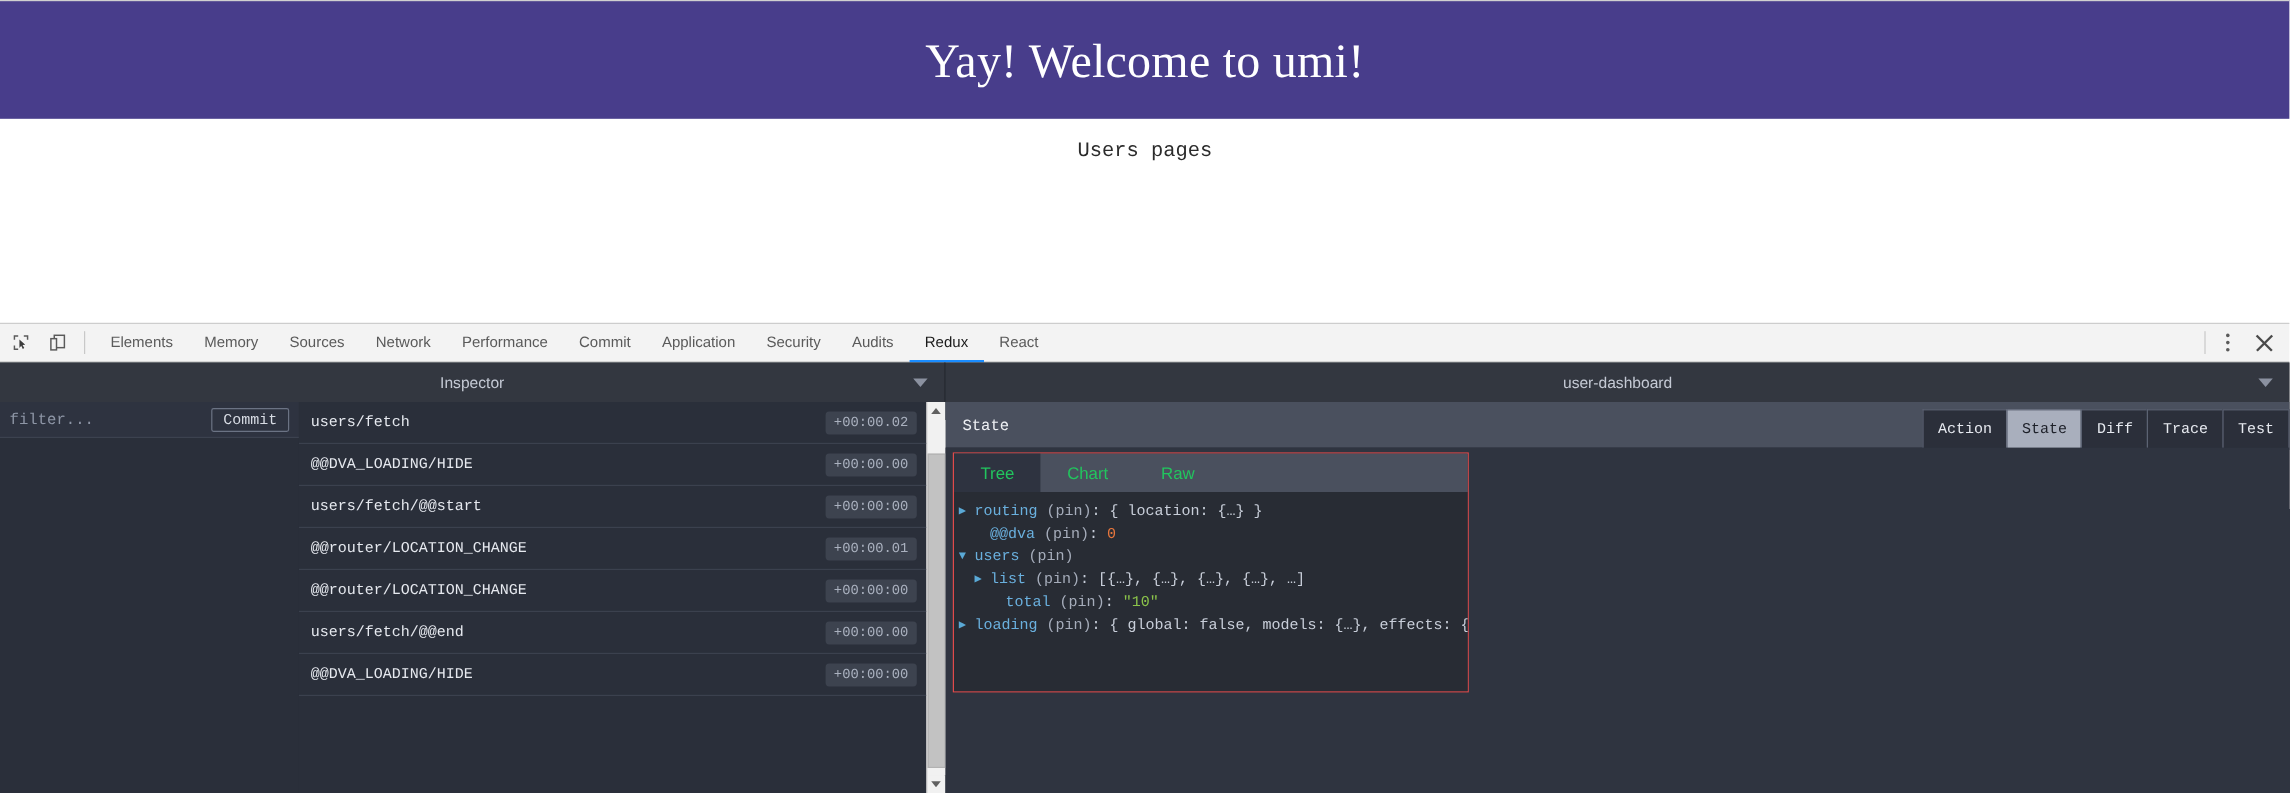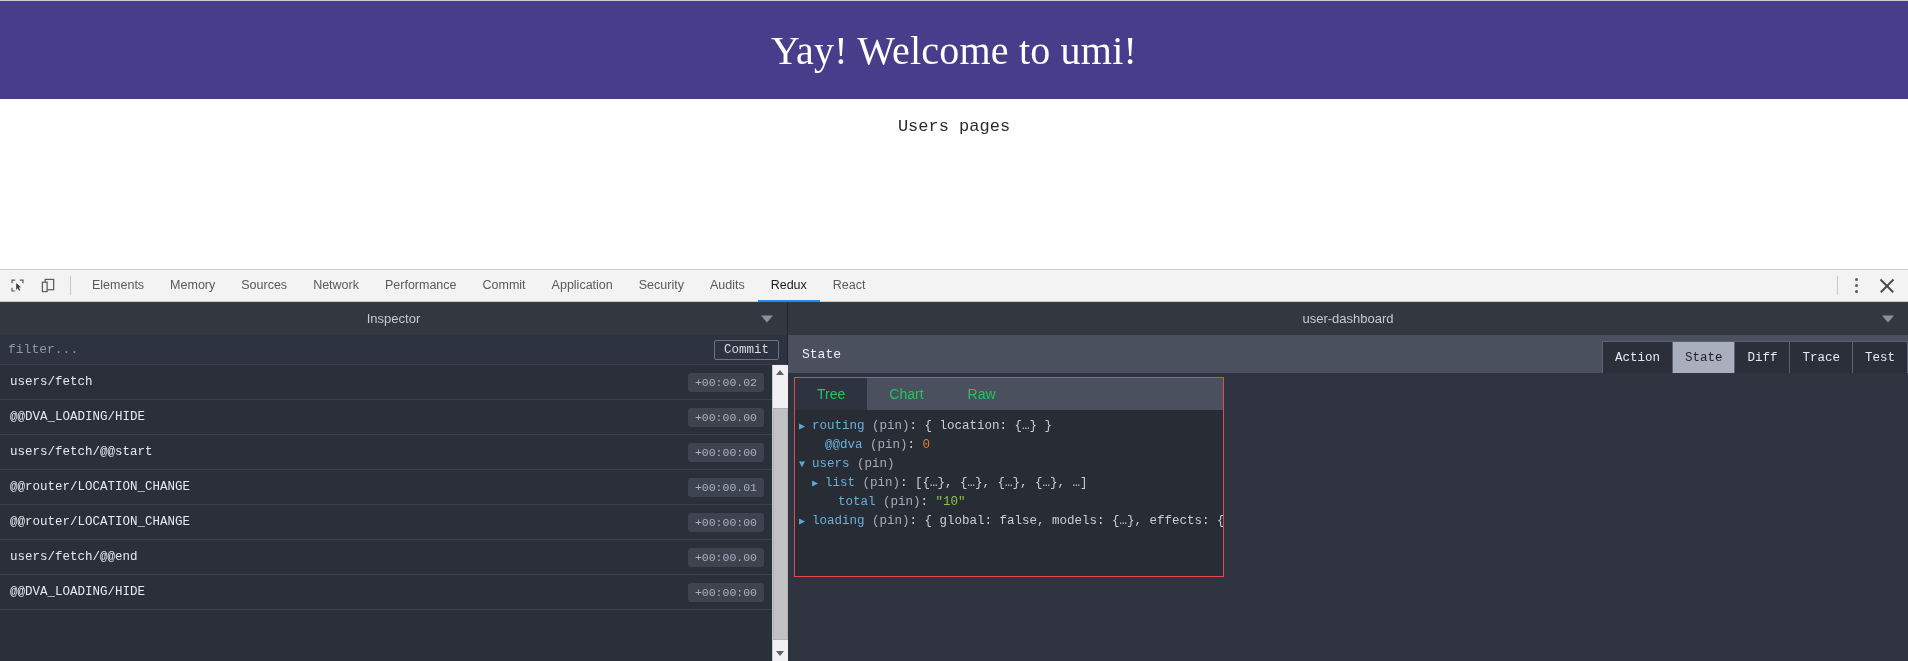--- a/index.html
+++ b/index.html
@@ -77,21 +77,21 @@
   .caret {
     position: absolute; right: 14px; top: 50%; transform: translateY(-50%);
     width: 0; height: 0; border-left: 6px solid transparent;
     border-right: 6px solid transparent; border-top: 7px solid #8b91a0;
   }
 
   .redux-body { flex: 1; display: flex; min-height: 0; }
 
   
   .left-pane {
-    width: 788px; background: #2a2f3a; display: flex; flex-direction: column;
+    width: 788px; background: #2a2f3a; display: flex; flex-direction: row;
     border-right: 1px solid #1f222a; min-height: 0;
   }
   .filter-row {
     height: 30px; display: flex; align-items: center;
     background: #2e3340; border-bottom: 1px solid #3c424f;
     padding: 0 8px; position: relative;
   }
   .filter-input {
     flex: 1; background: transparent; border: none; outline: none;
     color: #9aa3b2; font-family: "Liberation Mono", monospace; font-size: 13px;

